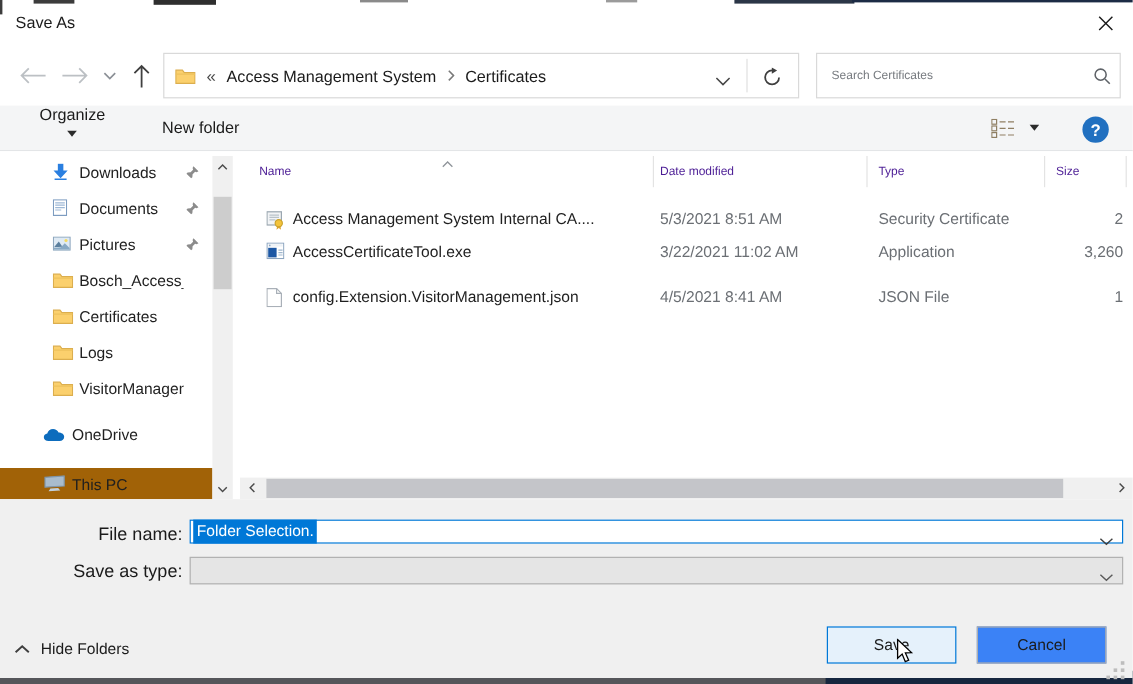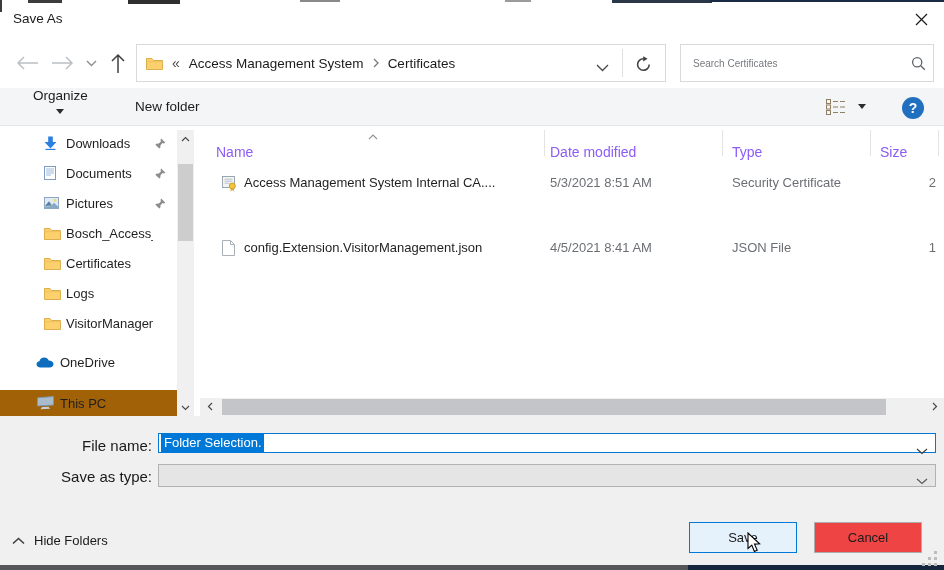--- a/index.html
+++ b/index.html
@@ -44,21 +44,21 @@
   .side-item.toplevel .si-label { left:60px; }
   .side-item .pin { position:absolute; left:155px; display:flex; }
   .side-item.selected { background:#a16207; }
 
   .v-scroll { left:177px; top:130px; width:17px; height:286px; background:#f0f0f0; }
   .v-thumb { position:absolute; left:1px; width:15px; top:34px; height:77px; background:#cdcdcd; }
   .scroll-arrow { position:absolute; display:flex; align-items:center; justify-content:center; width:17px; height:17px; }
 
   
   .list { left:200px; top:126px; width:744px; height:272px; background:#fff; }
-  .col-header { position:absolute; top:0; height:34px; display:flex; align-items:flex-end; color:#8b5cf6; font-size:14px; cursor:default; }
+  .col-header { position:absolute; top:0; height:34px; display:flex; align-items:center; color:#4c1d95; font-size:10px; cursor:default; }
   .hsep { position:absolute; top:4px; height:26px; width:1px; background:#e3e3e3; }
   .sort-caret { position:absolute; left:168px; top:2px; }
   .file-row { position:absolute; left:0; width:744px; height:27px; cursor:default; }
   .file-row .f-icon { position:absolute; left:22px; top:5px; display:flex; }
   .file-row .f-name { position:absolute; left:44px; top:5px; white-space:nowrap; color:#1f1f1f; }
   .file-row .f-date { position:absolute; left:350px; top:5px; white-space:nowrap; color:#6b6f74; }
   .file-row .f-type { position:absolute; left:532px; top:5px; white-space:nowrap; color:#6b6f74; }
   .file-row .f-size { position:absolute; right:8px; top:5px; white-space:nowrap; color:#6b6f74; }
 
   .h-scroll { left:200px; top:398px; width:744px; height:18px; background:#f0f0f0; }
@@ -69,21 +69,21 @@
   .form-label { position:absolute; left:20px; width:132px; text-align:right; color:#1a1a1a; font-size:15px; }
   .fname-input { position:absolute; left:158px; top:17px; width:778px; height:20px; background:#fff; border:1px solid #0078d7; display:flex; align-items:center; }
   .fname-sel { background:#0078d7; color:#fff; font-size:13px; padding:2px 2px 3px 3px; margin-left:2px; white-space:nowrap; }
   .combo-chev { position:absolute; right:7px; top:9px; }
   .satype-combo { position:absolute; left:158px; top:48px; width:778px; height:23px; background:#e5e5e5; border:1px solid #b2b2b2; }
   .satype-combo .combo-chev { top:8px; }
 
   .hide-folders { position:absolute; left:12px; top:117px; display:flex; align-items:center; gap:9px; color:#1b1b1b; font-size:13px; cursor:default; }
   .btn { position:absolute; top:106px; width:108px; height:31px; display:flex; align-items:center; justify-content:center; font-size:13px; color:#1b1b1b; cursor:default; }
   .btn-save { left:689px; background:#e5f1fb; border:1px solid #0078d7; }
-  .btn-cancel { left:814px; background:#ef4444; border:1px solid #adadad; }
+  .btn-cancel { left:814px; background:#3b82f6; border:1px solid #adadad; }
 
   .grip-dot { position:absolute; width:3px; height:3px; background:#bdbdbd; }
 
   
   .artifact { position:absolute; }
 </style>
 </head>
 <body>
 
 <div class="artifact" style="left:0;top:0;width:2px;height:12px;background:#3c3c3c;"></div>
@@ -351,20 +351,35 @@
           <path d="M2.5 4.2 H10.5 M2.5 6.2 H10.5 M2.5 8.2 H7.5" stroke="#b9c2ca"></path>
           <path d="M9 13 L8.4 16.4 L10.3 14.9 L12.2 16.4 L11.6 13" fill="#e0a32e"></path>
           <circle cx="10.3" cy="11" r="3" fill="#f4c33a" stroke="#caa22d"></circle>
         </svg>
     </span>
     <span class="f-name">Access Management System Internal CA....</span>
     <span class="f-date">5/3/2021 8:51 AM</span>
     <span class="f-type">Security Certificate</span>
     <span class="f-size">2</span>
   </div>
+  <div class="file-row" style="top:71px;">
+    <span class="f-icon">
+      <svg width="15" height="14" viewBox="0 0 15 14">
+          <rect x="0.5" y="0.5" width="14" height="13" fill="#fff" stroke="#8ba4bf"></rect>
+          <rect x="1.5" y="1.5" width="12" height="2" fill="#eef2f6"></rect>
+          <circle cx="2.8" cy="2.5" r="0.7" fill="#8ba4bf"></circle>
+          <rect x="1.5" y="4.5" width="7" height="8" fill="#1c57a4"></rect>
+          <path d="M10 6.5 H13.5 M10 8.5 H13.5 M10 10.5 H13.5" stroke="#9fb6cd"></path>
+        </svg>
+    </span>
+    <span class="f-name">AccessCertificateTool.exe</span>
+    <span class="f-date">3/22/2021 11:02 AM</span>
+    <span class="f-type">Application</span>
+    <span class="f-size">3,260</span>
+  </div>
   <div class="file-row" style="top:98px;margin-top:11px;">
     <span class="f-icon">
       <svg width="13" height="16" viewBox="0 0 13 16">
           <path d="M0.5 0.5 H8.5 L12.5 4.5 V15.5 H0.5 Z" fill="#fff" stroke="#a9b0b8"></path>
           <path d="M8.5 0.5 V4.5 H12.5" fill="none" stroke="#a9b0b8"></path>
         </svg>
     </span>
     <span class="f-name">config.Extension.VisitorManagement.json</span>
     <span class="f-date">4/5/2021 8:41 AM</span>
     <span class="f-type">JSON File</span>

